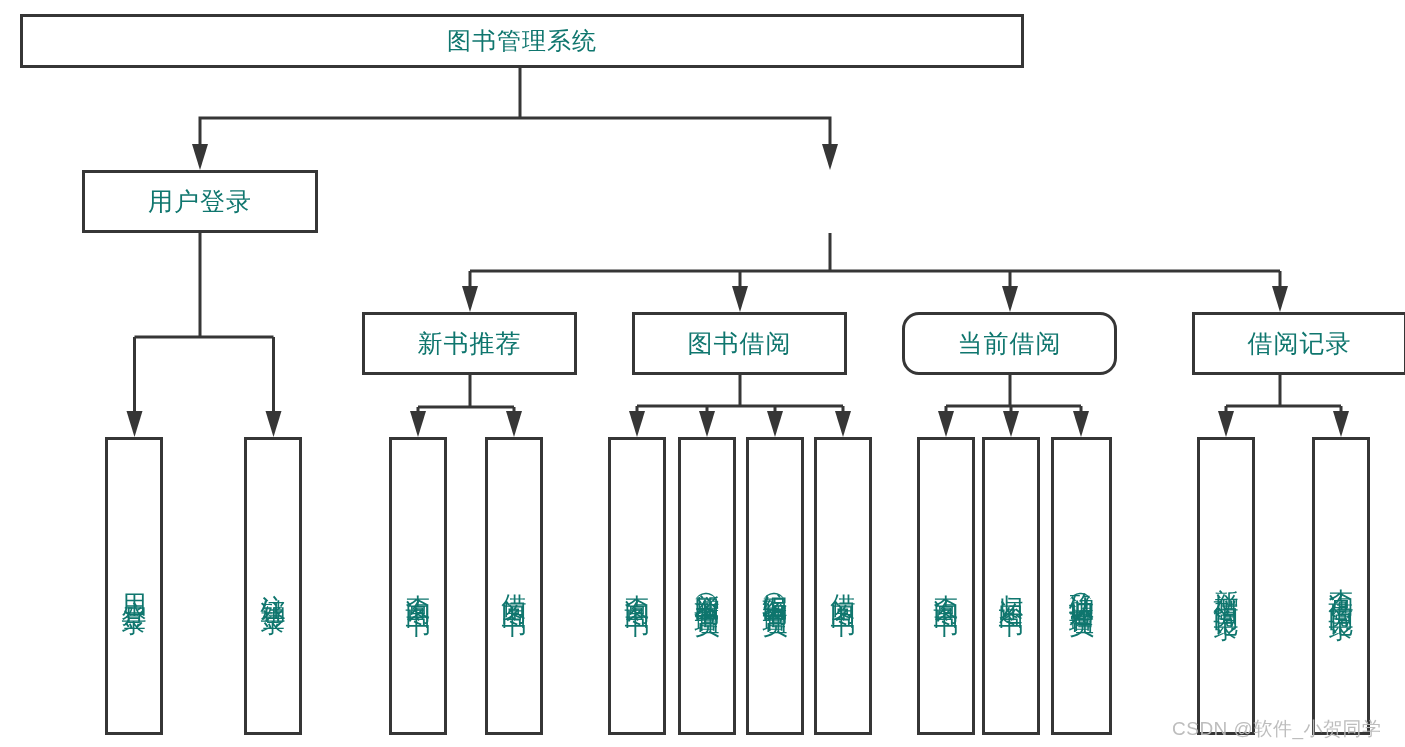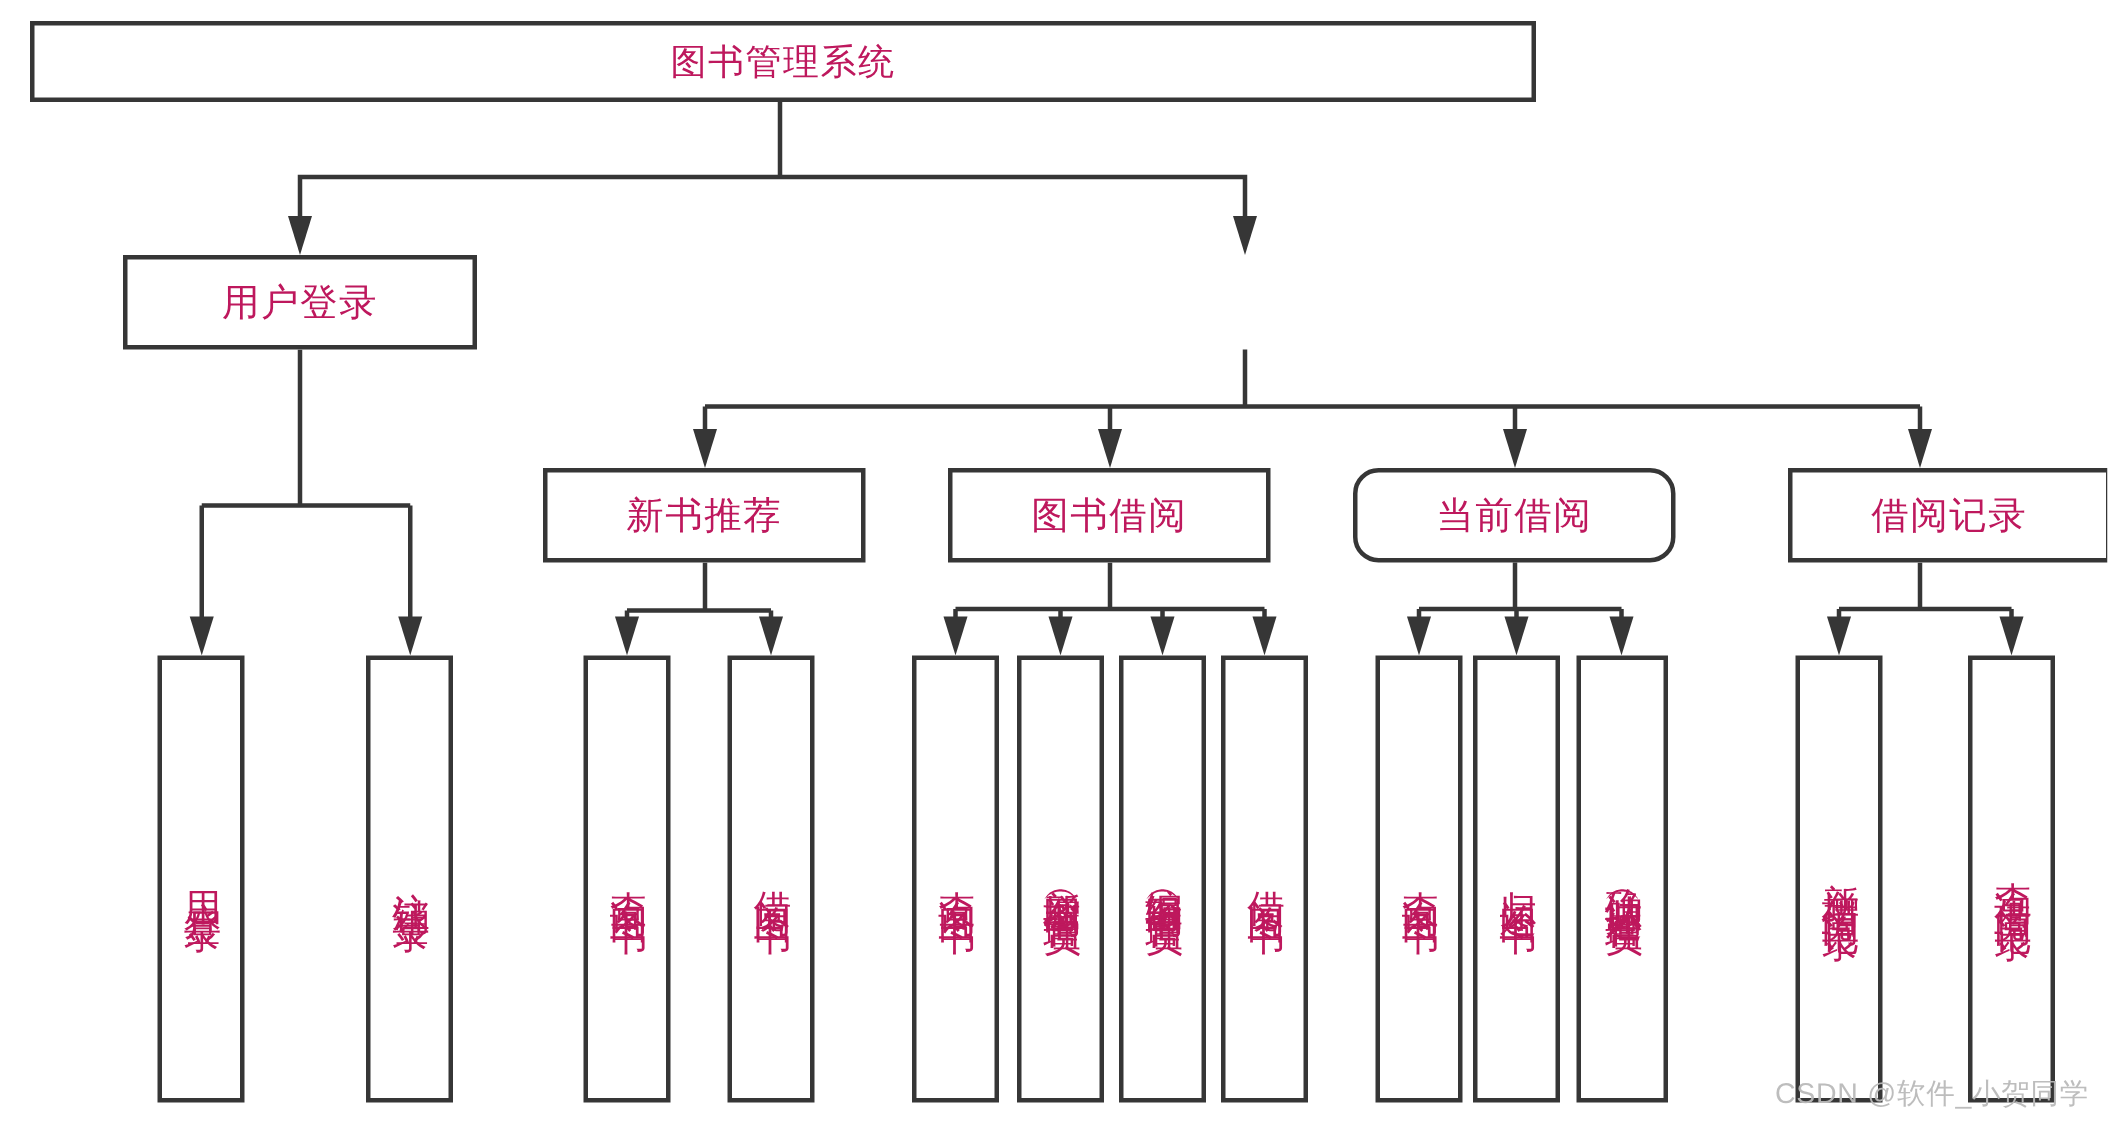--- a/index.html
+++ b/index.html
@@ -11,21 +11,21 @@
     overflow:hidden;
   }
   .stage svg{position:absolute;left:0;top:0;}
   .ln{stroke:#363636;stroke-width:3;fill:none;}
   .ah{fill:#363636;stroke:none;}
   .box{
     position:absolute;
     box-sizing:border-box;
     background:#ffffff;
     border:3px solid #363636;
-    color:#be185d;
+    color:#0f766e;
     display:flex;
     align-items:center;
     justify-content:center;
     text-align:center;
   }
   .hbox{font-size:25px;letter-spacing:1px;white-space:nowrap;}
   .rootbox{font-size:24px;}
   .vbox{
     width:58px;top:437px;height:298px;
     writing-mode:vertical-lr;
@@ -36,21 +36,20 @@
   .vbox.t{letter-spacing:3px;}
   .watermark{
     position:absolute;
     left:1172px;top:716px;
     width:232px;
     font-size:19px;
     color:rgba(185,185,185,0.95);
     white-space:nowrap;
     z-index:5;
     letter-spacing:0.5px;
-    text-align:center;
   }
 </style>
 </head>
 <body>
 
 <div class="stage">
 
   <svg width="1405" height="747" viewBox="0 0 1405 747">
     <g>
       <path class="ln" d="

